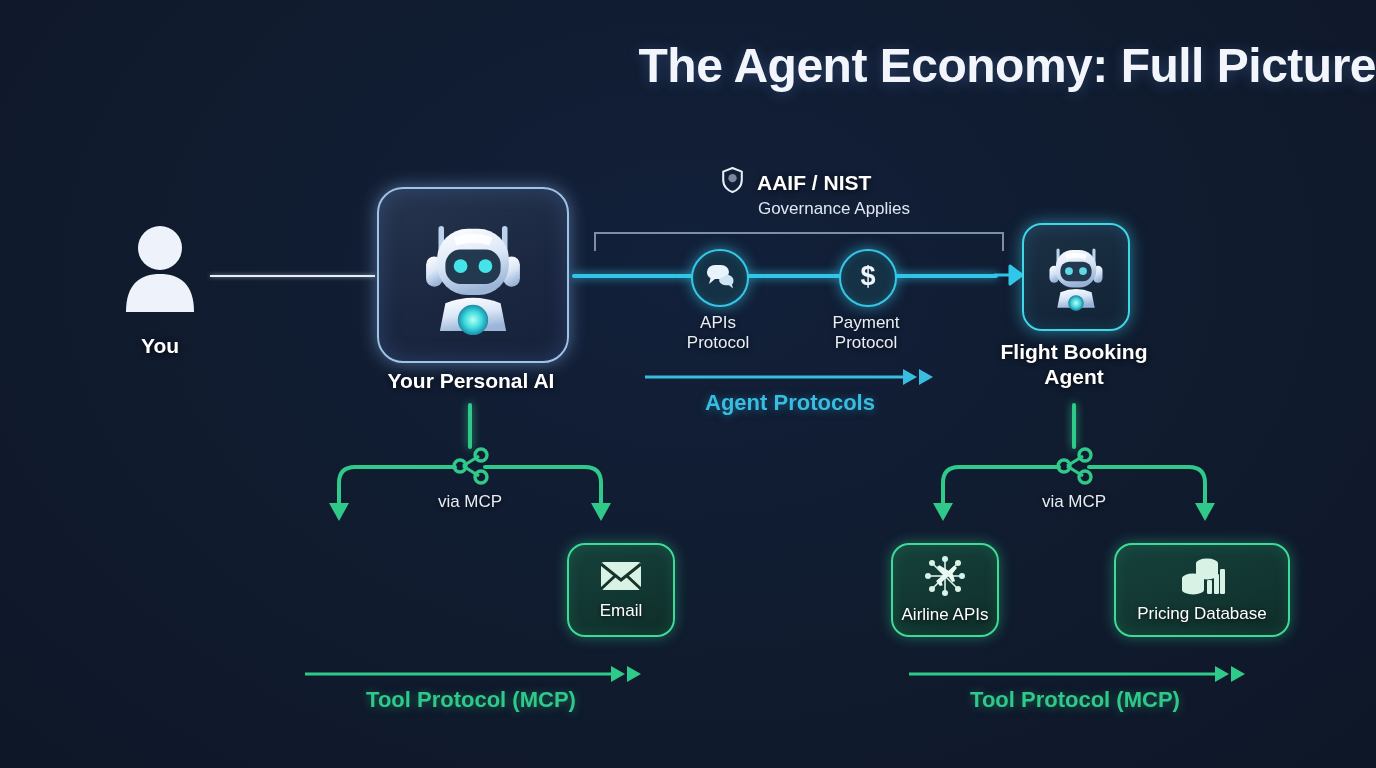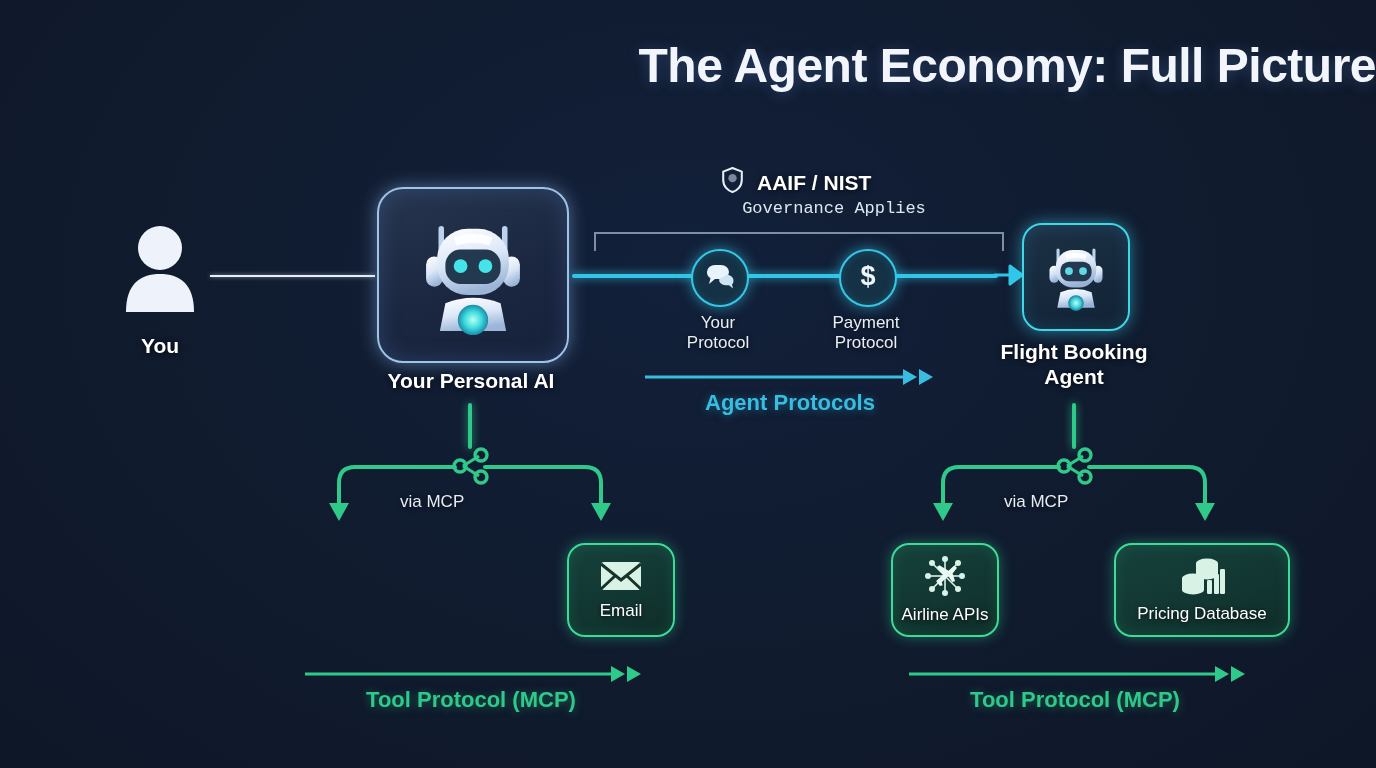--- a/index.html
+++ b/index.html
@@ -118,25 +118,25 @@
   .band-cyan { color: #38bde0; text-shadow: 0 1px 8px rgba(40,160,200,.5); }
   .band-green { color: #2fc98a; text-shadow: 0 1px 8px rgba(40,180,120,.5); }
 
   
   #gov-title {
     font-size: 21px; font-weight: bold; color: #ffffff;
     display: flex; align-items: center; gap: 13px;
     white-space: nowrap;
     text-shadow: 0 1px 6px rgba(0,0,0,.7);
   }
-  #gov-sub { font-size: 17px; color: #dfe7f2; white-space: nowrap; font-family: Liberation Mono, monospace; }
+  #gov-sub { font-size: 17px; color: #dfe7f2; white-space: nowrap; }
 
   .mcp-text {
     font-size: 17px; color: #e6ecf5;
-    white-space: nowrap;
+    text-align: center; white-space: nowrap;
     text-shadow: 0 1px 5px rgba(0,0,0,.7);
   }
 </style>
 </head>
 <body>
 
 <div id="stage">
 
   <div class="abs" id="title">The Agent Economy: Full Picture</div>
 
@@ -215,21 +215,21 @@
 
   <div class="abs proto-circle" style="left:691px; top:249px;">
     <span>
       <svg width="30" height="26" viewBox="0 0 30 26">
         <path d="M2 9 A8 7 0 0 1 10 2 H16 A8 7 0 0 1 24 9 A8 7 0 0 1 16 16 H10 L4 21 L5.5 15.2 A7.6 7 0 0 1 2 9 Z" fill="#e8f3fb"></path>
         <path d="M14 16.5 A6.5 5.8 0 0 0 20.5 22.3 H24 L28 25.5 L27 21.6 A6 5.6 0 0 0 28.5 17.5 A6.5 5.8 0 0 0 22 11.7" fill="#cfe4f2"></path>
       </svg>
     </span>
   </div>
   <div class="abs small-label" style="left:648px; top:313px; width:140px;">
-    <div>Your</div>
+    <div>APIs</div>
     <div>Protocol</div>
   </div>
 
   <div class="abs proto-circle" style="left:839px; top:249px;">
     <span>
       <svg width="24" height="30" viewBox="0 0 24 30">
         <text x="12" y="24" font-family="Liberation Sans, sans-serif" font-size="27" font-weight="bold" fill="#eef5fb" text-anchor="middle">$</text>
       </svg>
     </span>
   </div>

